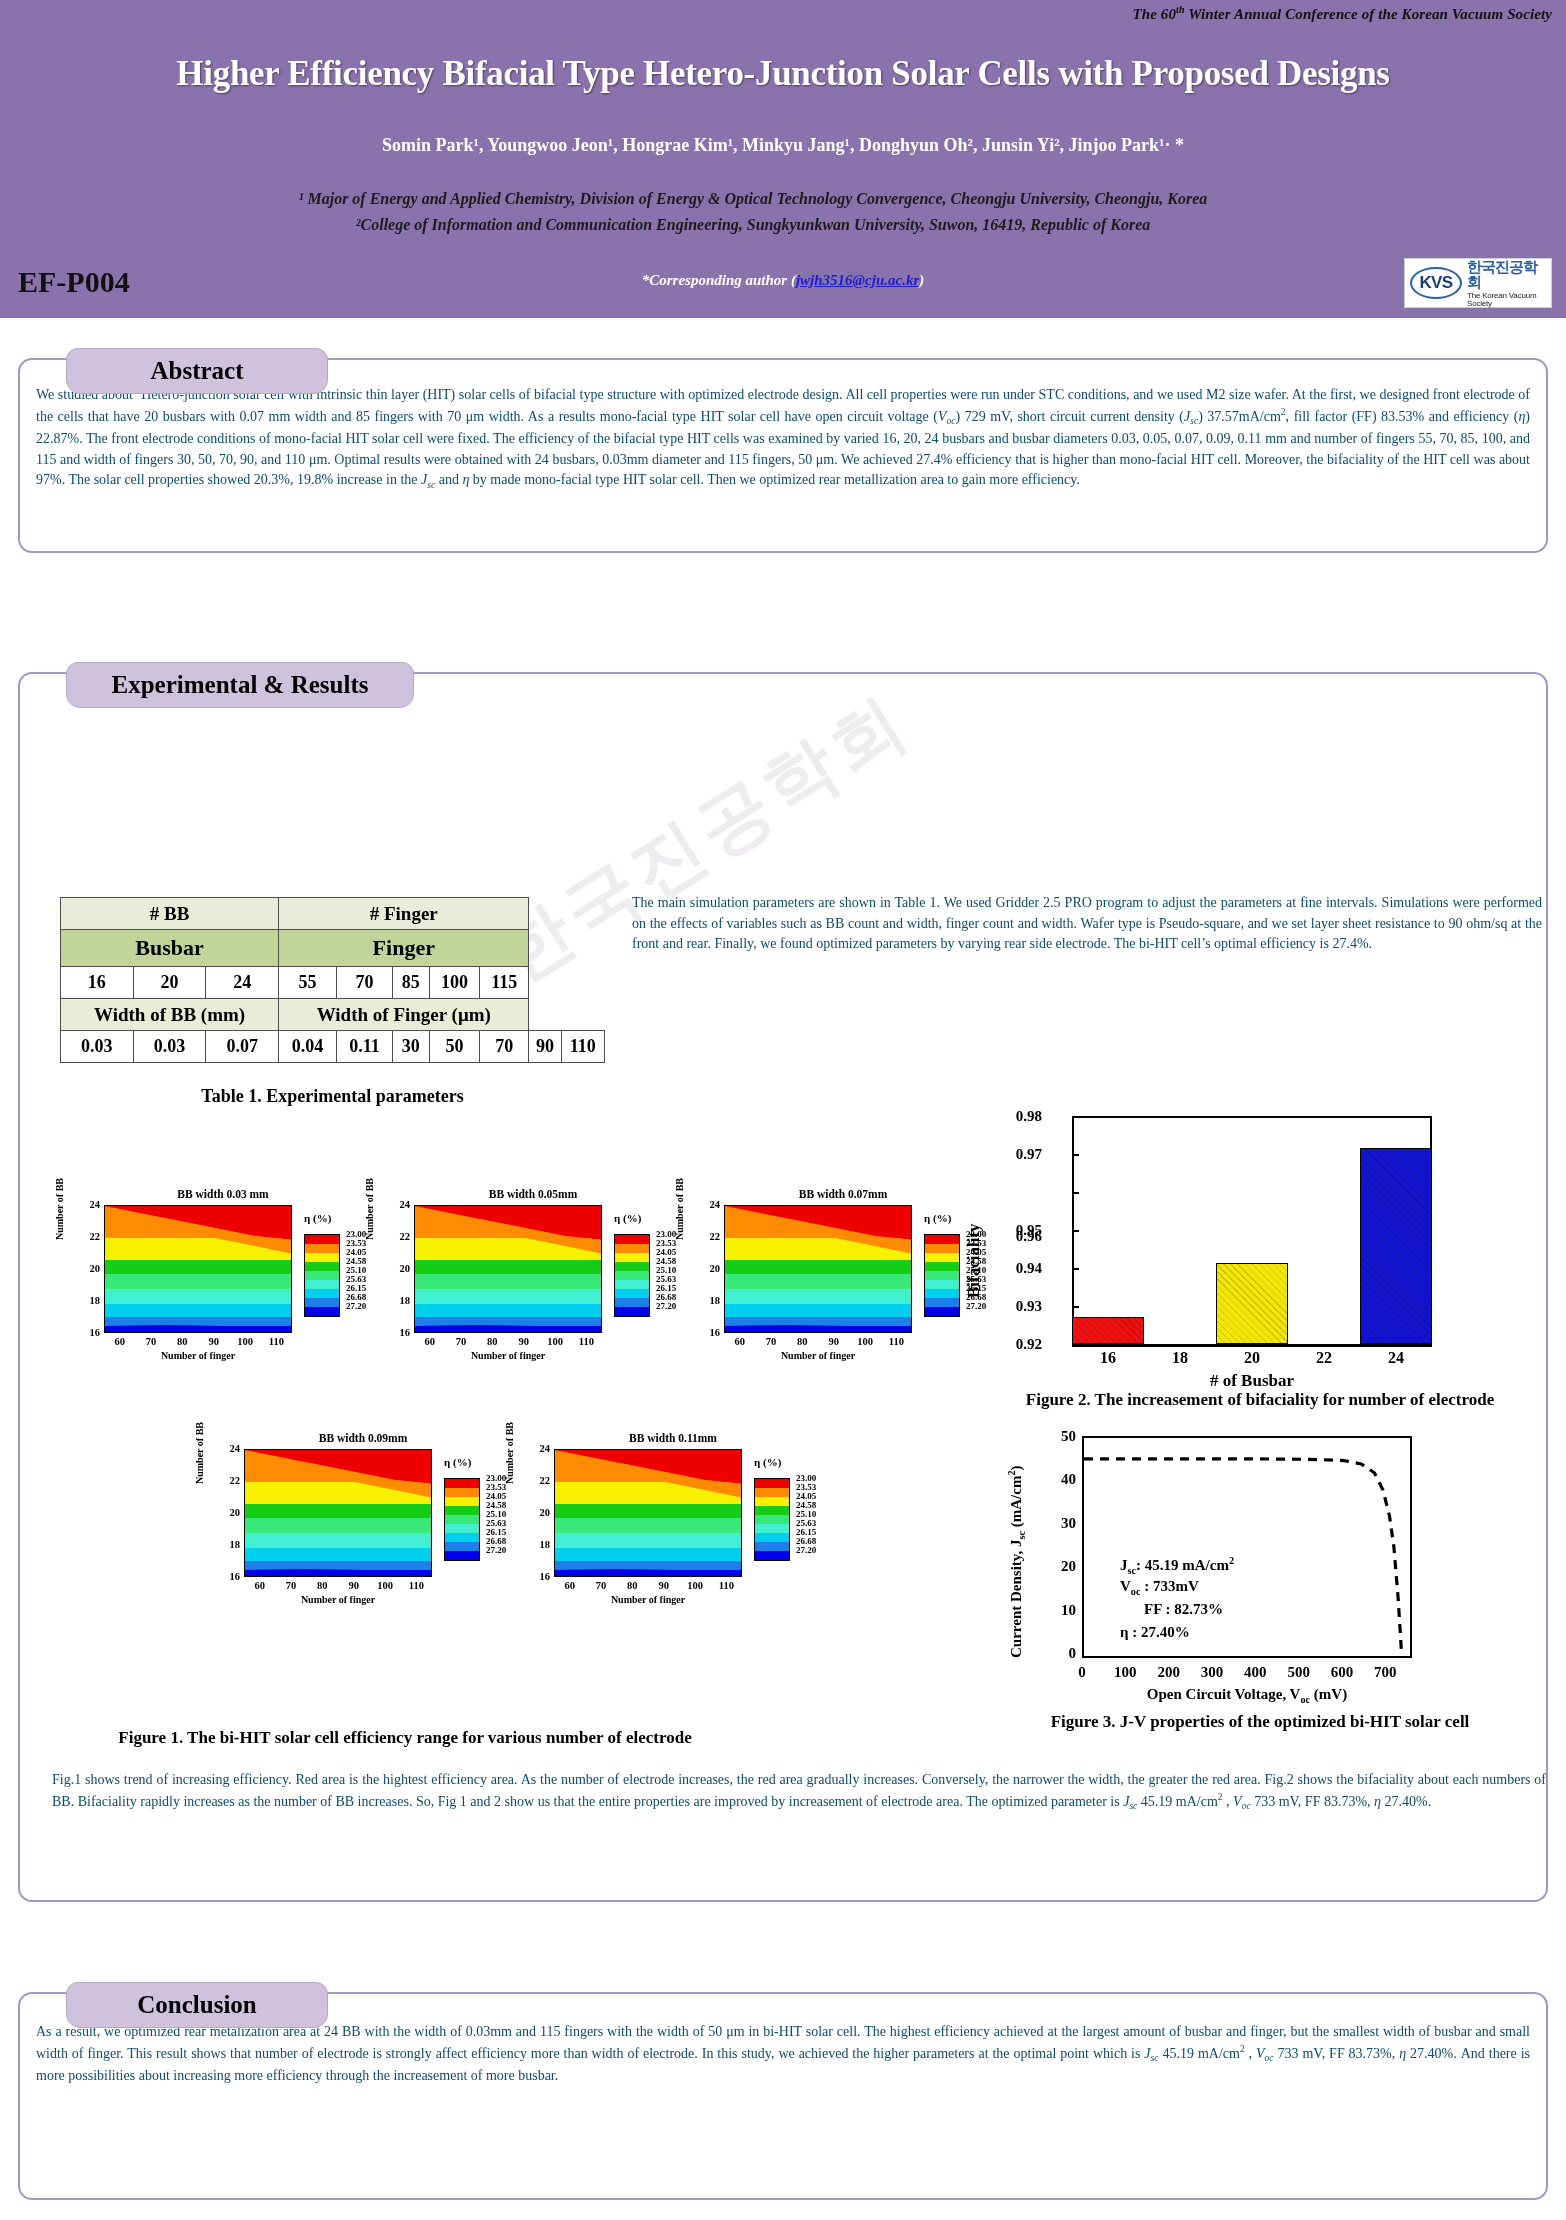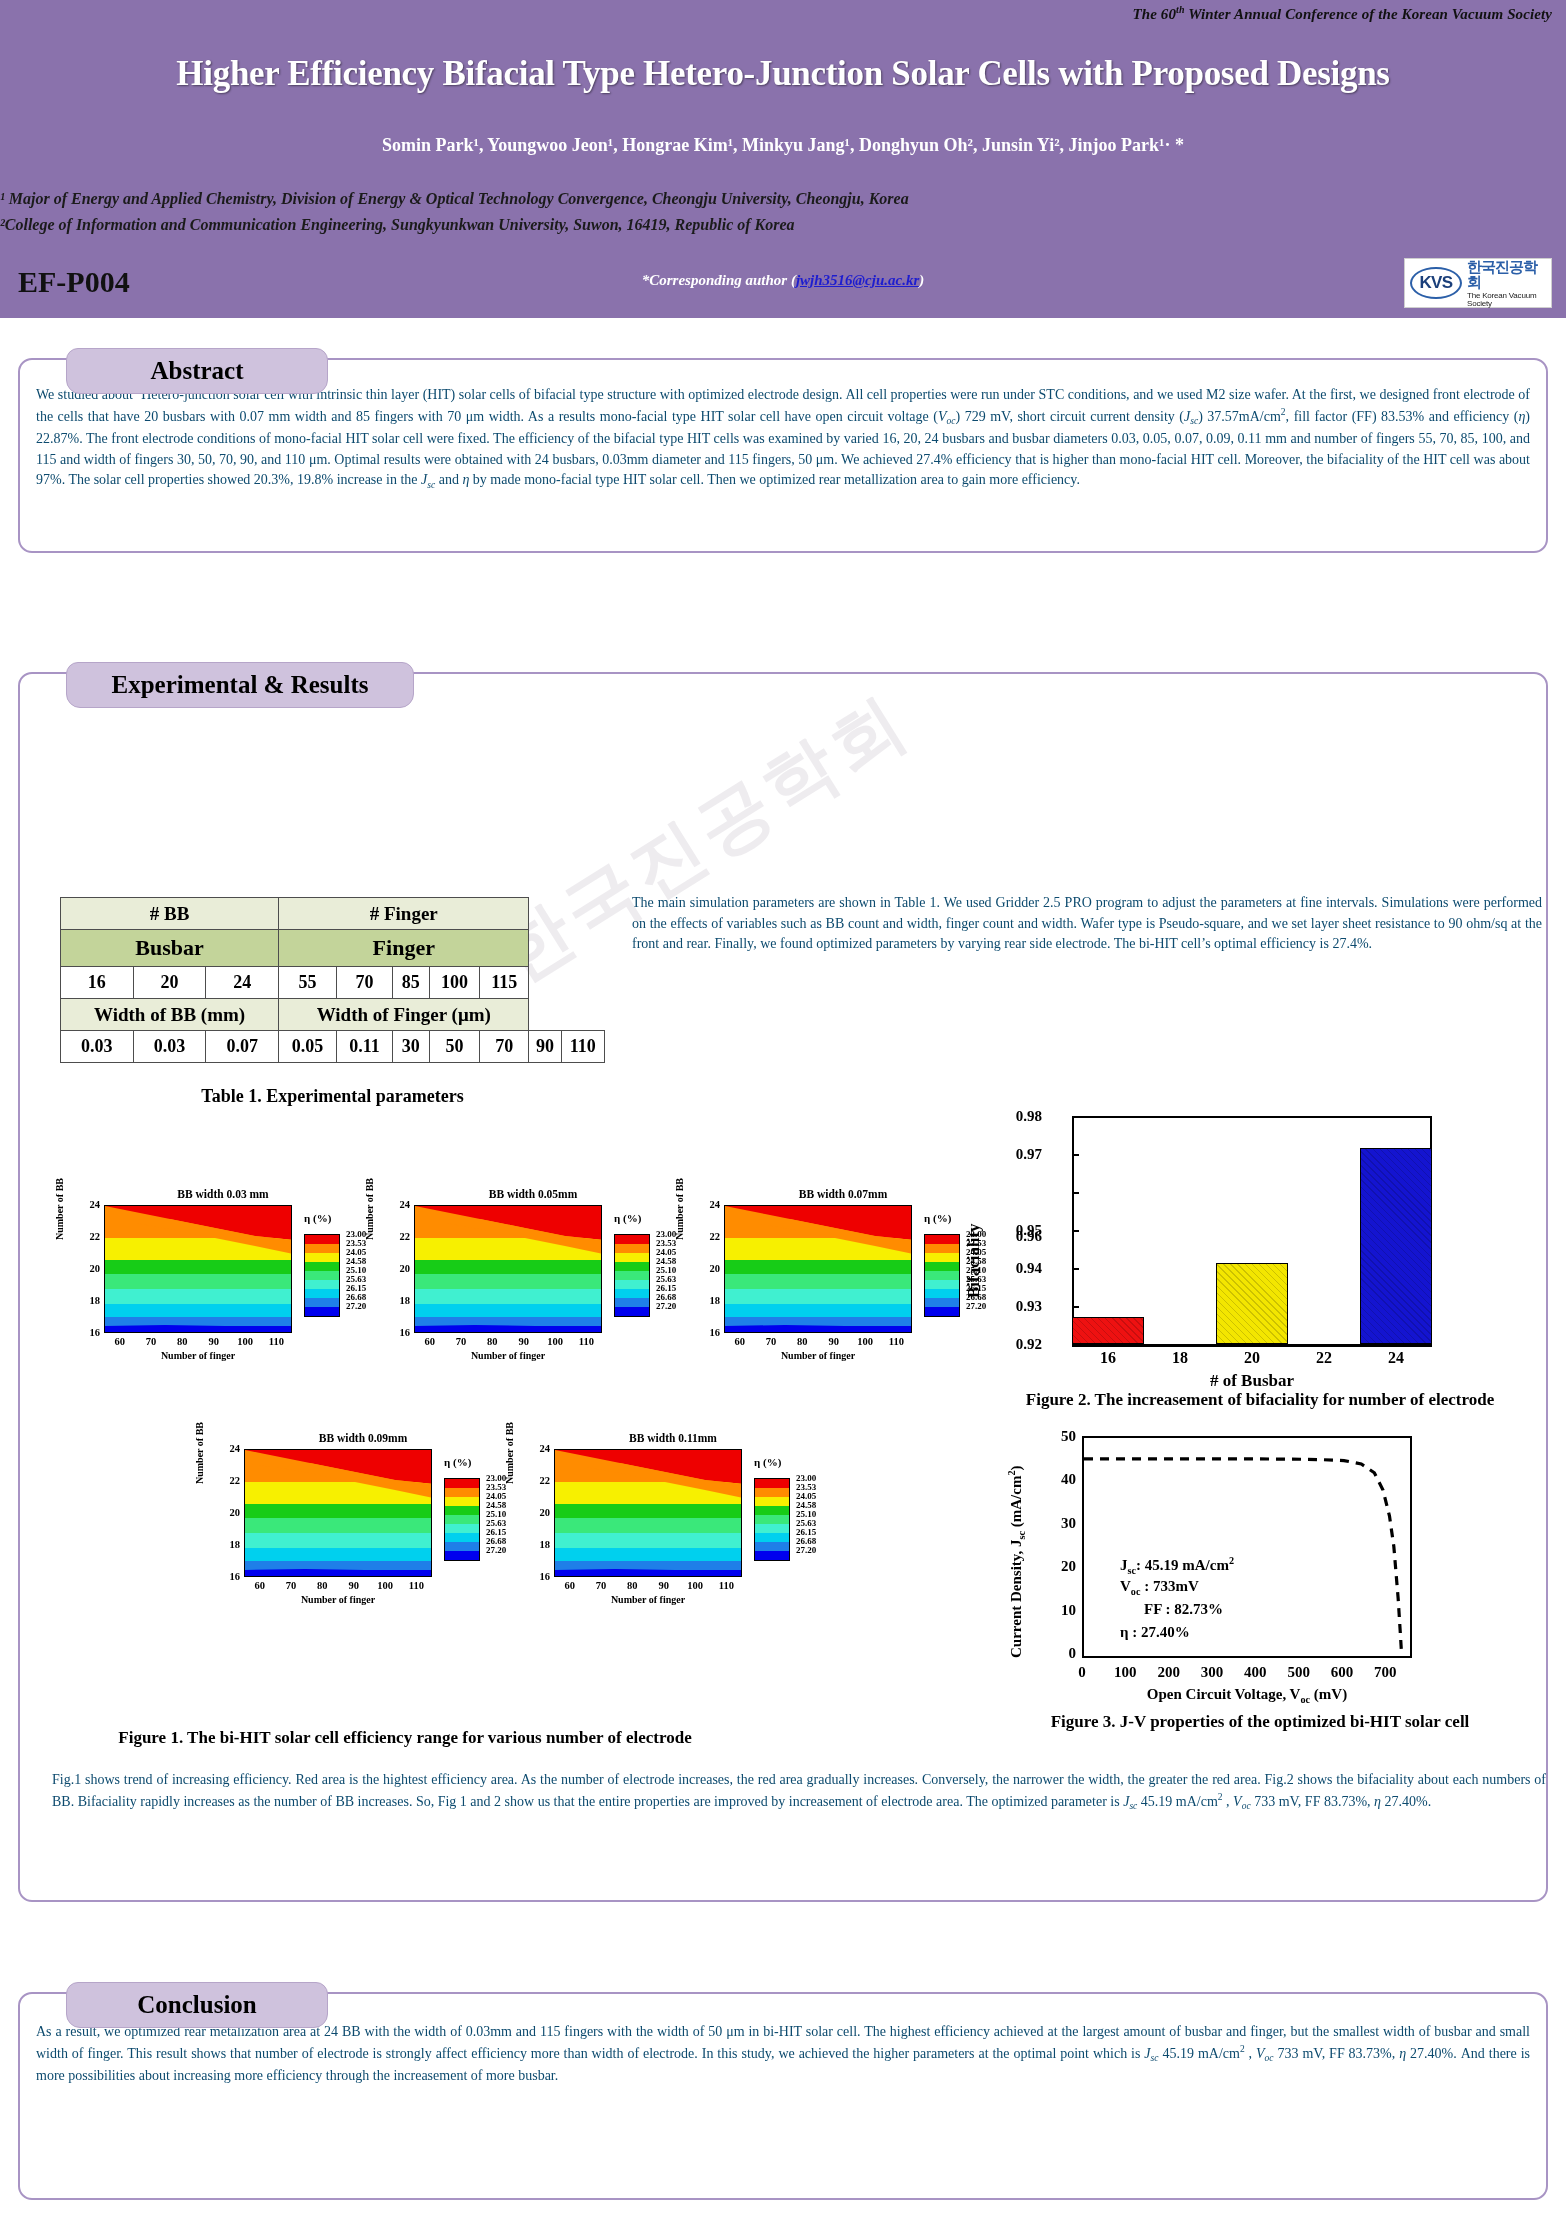--- a/index.html
+++ b/index.html
@@ -25,21 +25,21 @@
     position:absolute; left:0; top:54px; width:1566px;
     text-align:center; color:#fff; font-weight:bold; font-size:35px;
     text-shadow:1px 1px 2px rgba(0,0,0,.45);
     letter-spacing:-0.3px;
   }
   .authors{
     position:absolute; left:0; top:135px; width:1566px;
     text-align:center; color:#fff; font-weight:bold; font-size:18px;
   }
   .affil{
-    position:absolute; left:0; width:1506px; text-align:left;
+    position:absolute; left:0; width:1506px; text-align:center;
     color:#1b1b1b; font-style:italic; font-weight:bold; font-size:16px;
   }
   .affil1{ top:190px; }
   .affil2{ top:216px; }
   .code-badge{
     position:absolute; left:18px; top:265px;
     color:#111; font-weight:bold; font-size:30px;
   }
   .corresp{
     position:absolute; left:0; top:272px; width:1566px; text-align:center;
@@ -245,21 +245,21 @@
     <td>115</td>
   </tr>
   <tr>
     <td class="sub" colspan="3">Width of BB (mm)</td>
     <td class="sub" colspan="5">Width of Finger (μm)</td>
   </tr>
   <tr>
     <td>0.03</td>
     <td>0.03</td>
     <td>0.07</td>
-    <td>0.05</td>
+    <td>0.04</td>
     <td>0.11</td>
     <td>30</td>
     <td>50</td>
     <td>70</td>
     <td>90</td>
     <td>110</td>
   </tr>
 </tbody>
   </table>
 <div id="tbl-cap">Table 1. Experimental parameters</div>

